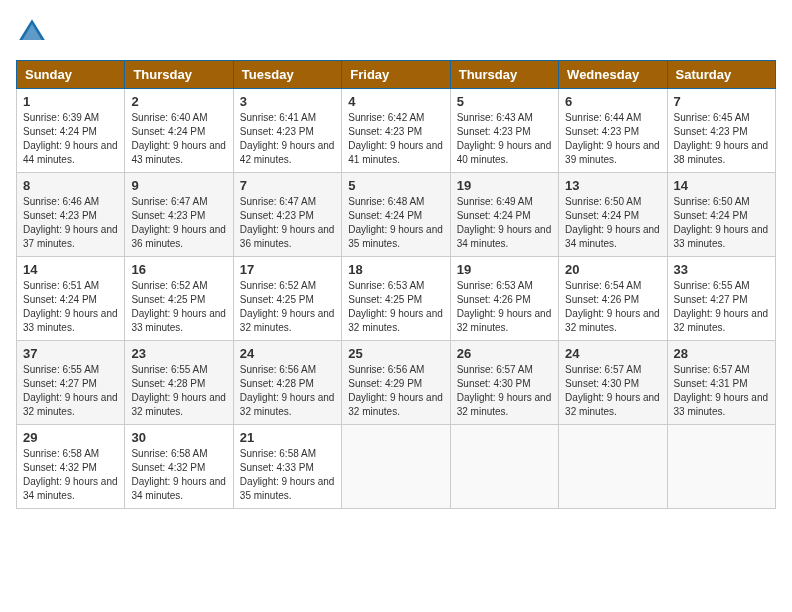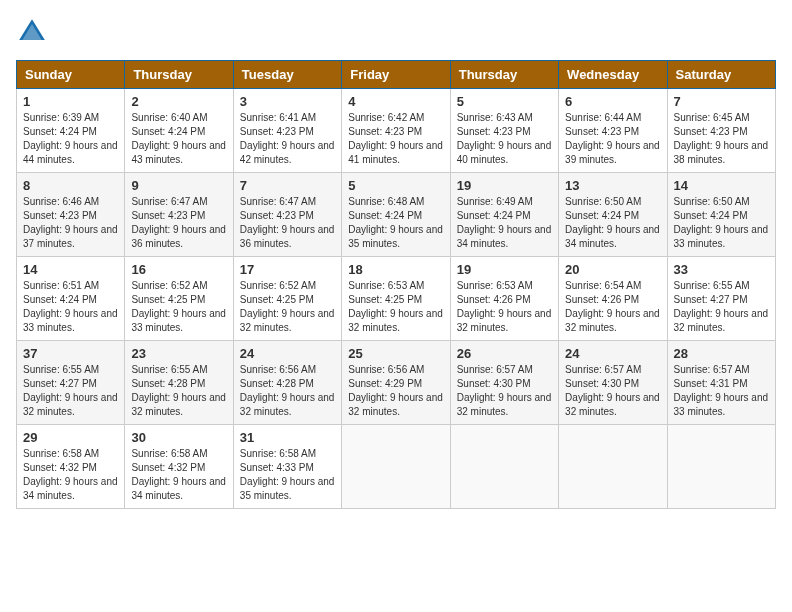--- a/index.html
+++ b/index.html
@@ -242,21 +242,21 @@
       <tr>
         <td>
           <span class="day-num">29</span>
 <div class="day-info">Sunrise: 6:58 AM<br>Sunset: 4:32 PM<br>Daylight: 9 hours and 34 minutes.</div>
         </td>
         <td>
           <span class="day-num">30</span>
 <div class="day-info">Sunrise: 6:58 AM<br>Sunset: 4:32 PM<br>Daylight: 9 hours and 34 minutes.</div>
         </td>
         <td>
-          <span class="day-num">31</span>
+          <span class="day-num">21</span>
 <div class="day-info">Sunrise: 6:58 AM<br>Sunset: 4:33 PM<br>Daylight: 9 hours and 35 minutes.</div>
         </td>
         <td class="empty-cell"></td>
         <td class="empty-cell"></td>
         <td class="empty-cell"></td>
         <td class="empty-cell"></td>
       </tr>
     </tbody>
 </table>
 

